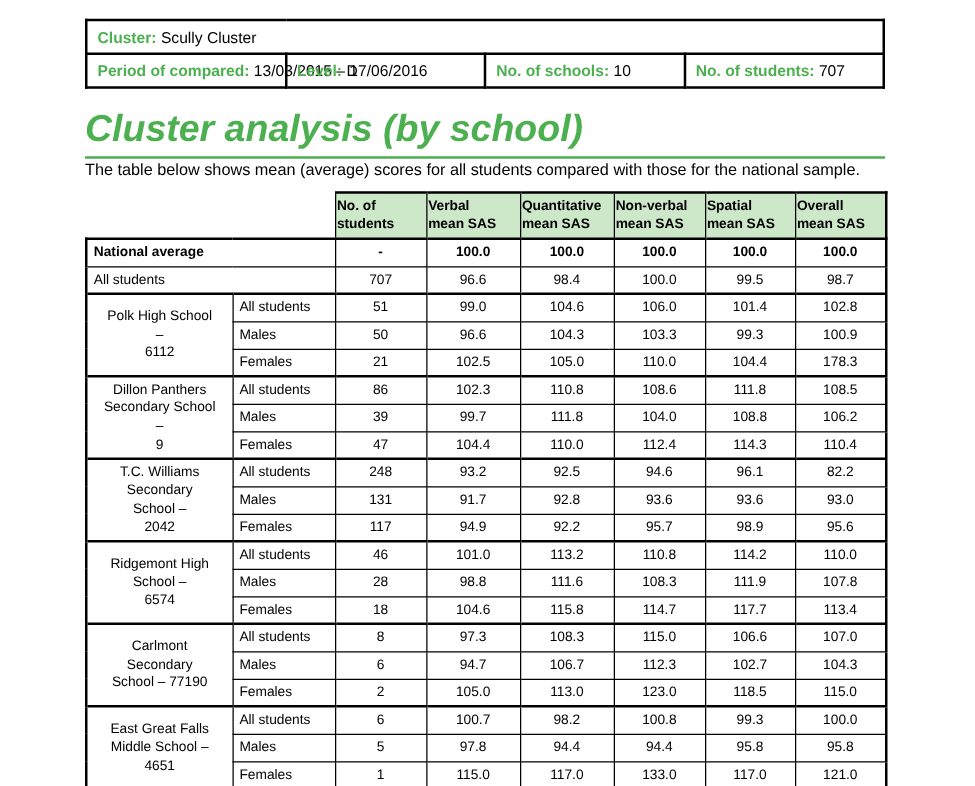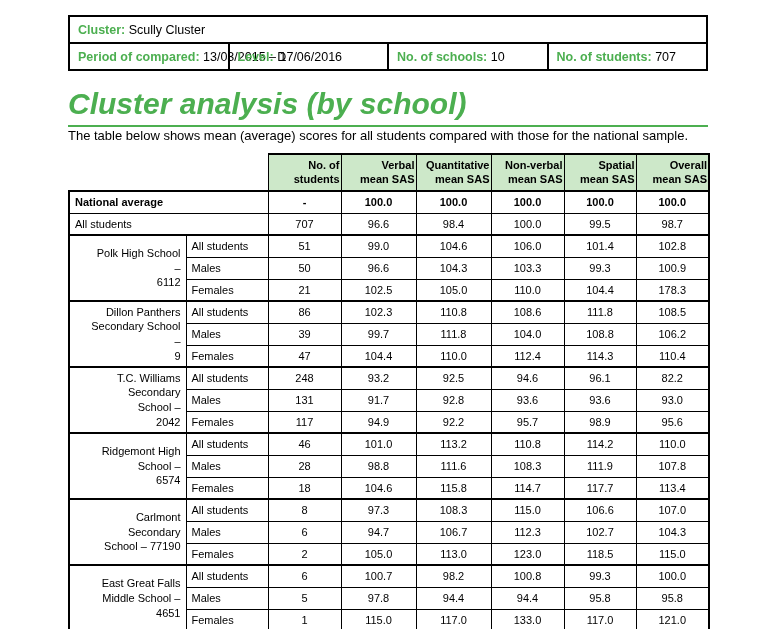--- a/index.html
+++ b/index.html
@@ -19,29 +19,29 @@
 
   
   .heading { color:var(--green); font-size:30px; font-weight:bold; font-style:italic; margin-top:16px; line-height:1.1; }
   .heading-rule { border:none; border-top:2px solid var(--green); margin-top:5px; width:640px; }
 
   .intro { font-size:13px; margin-top:1px; }
 
   
   .results { border-collapse:collapse; table-layout:fixed; width:640px; margin-top:10px; font-size:11px; }
   .results th, .results td { border:1px solid #000; height:22px; vertical-align:middle; padding:1px 5px; }
-  .results thead th { background:var(--headbg); font-weight:bold; text-align:right; white-space:pre-line; line-height:1.25; height:37px; border-top:2px solid #000; border-bottom:2px solid #000; padding:2px 1px; }
+  .results thead th { background:var(--headbg); font-weight:bold; text-align:left; white-space:pre-line; line-height:1.25; height:37px; border-top:2px solid #000; border-bottom:2px solid #000; padding:2px 1px; }
   .results thead th.corner { border:none; background:#fff; }
   .results tr > *:last-child { border-right:2px solid #000; }
   .edge-left { border-left:2px solid #000 !important; }
   .results .num { text-align:center; padding:1px 2px; }
   .results .label { text-align:left; }
   .results tr.national td { border-top:2px solid #000; font-weight:bold;margin-left:43px; }
   .results tr.group-top > * { border-top:2px solid #000; }
-  .school-cell { white-space:pre-line; line-height:1.33; text-align:right; }
+  .school-cell { white-space:pre-line; line-height:1.33; text-align:center; }
 </style>
 </head>
 <body>
 
 <div class="page">
   <div class="content">
 
     <table class="info-table">
       <tbody>
           <tr>

